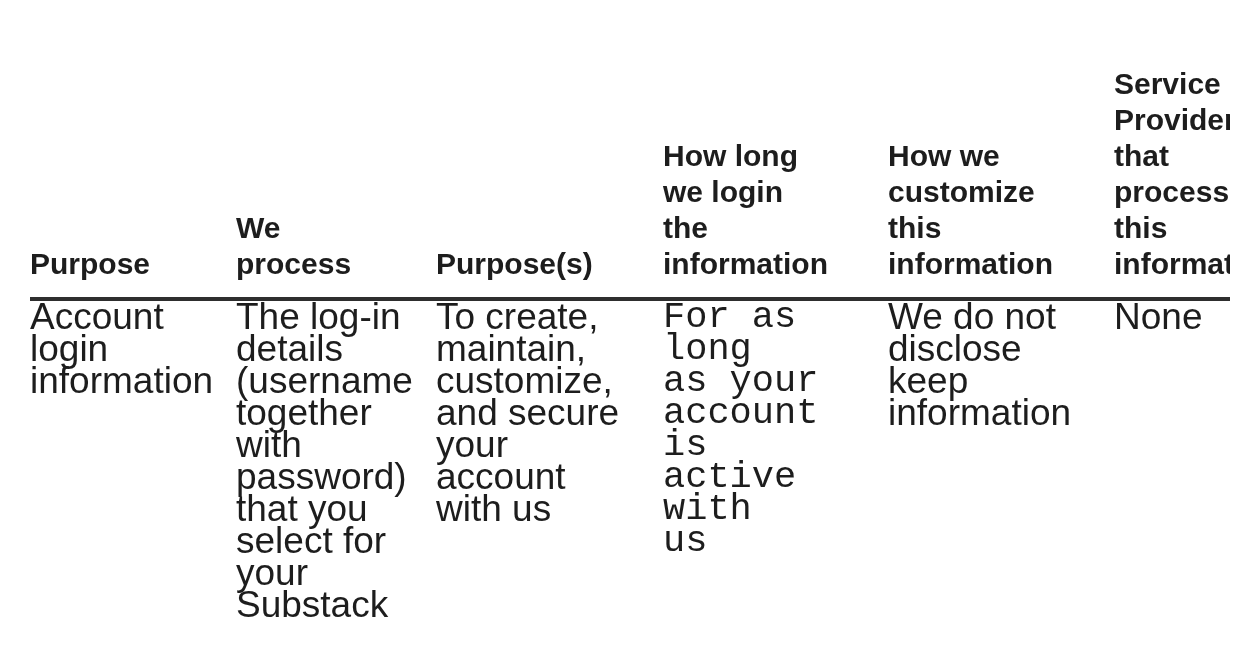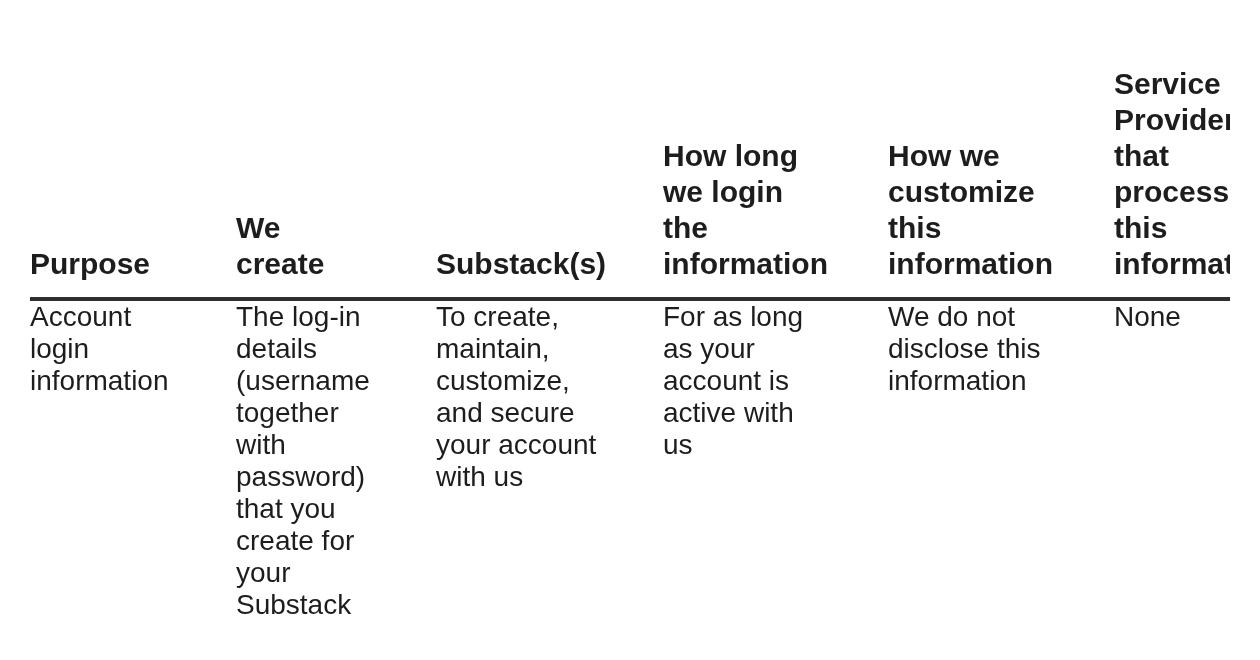--- a/index.html
+++ b/index.html
@@ -41,61 +41,61 @@
     font-size: 30px;
     line-height: 36px;
     font-weight: 700;
     vertical-align: bottom;
     height: 301px;
     padding: 0 30px 15px 0;
     border-bottom: 4px solid #2e2e2e;
     color: #1d1d1d;
   }
   table.privacy td {
-    font-size: 28px;
+    font-size: 37px;
     line-height: 32px;
     font-weight: 400;
     vertical-align: top;
     padding: 0 30px 0 0;
     color: #1d1d1d;
   }
   
   col.c1 { width: 206px; }
   col.c2 { width: 200px; }
   col.c3 { width: 227px; }
   col.c4 { width: 225px; }
   col.c5 { width: 226px; }
   col.c6 { width: 300px; }
   
   td.p1 { padding-top: 148px; }
   td.p2 { padding-top: 23px; }
   td.p3 { padding-top: 100px; }
-  td.p4 { padding-top: 117px; }
+  td.p4 { padding-top: 117px; font-family: Liberation Mono, monospace; }
   td.p5 { padding-top: 149px; }
   td.p6 { padding-top: 181px; }
 </style>
 </head>
 <body>
 
 <div class="clip">
   <table class="privacy">
     <colgroup>
       <col class="c1">
         <col class="c2">
         <col class="c3">
         <col class="c4">
         <col class="c5">
         <col class="c6">
     </colgroup>
     <thead>
       <tr>
         <th>Purpose</th>
         <th>We
-create</th>
-        <th>Substack(s)</th>
+process</th>
+        <th>Purpose(s)</th>
         <th>How long
 we login
 the
 information</th>
         <th>How we
 customize
 this
 information</th>
         <th>Service
 Providers
@@ -110,34 +110,34 @@
         <td class="p1">Account
 login
 information</td>
         <td class="p2">The log-in
 details
 (username
 together
 with
 password)
 that you
-create for
+select for
 your
 Substack</td>
         <td class="p3">To create,
 maintain,
 customize,
 and secure
 your account
 with us</td>
         <td class="p4">For as long
 as your
 account is
 active with
 us</td>
         <td class="p5">We do not
-disclose this
+disclose keep
 information</td>
         <td class="p6">None</td>
       </tr>
     </tbody>
   </table>
 </div>
 
 </body></html>

